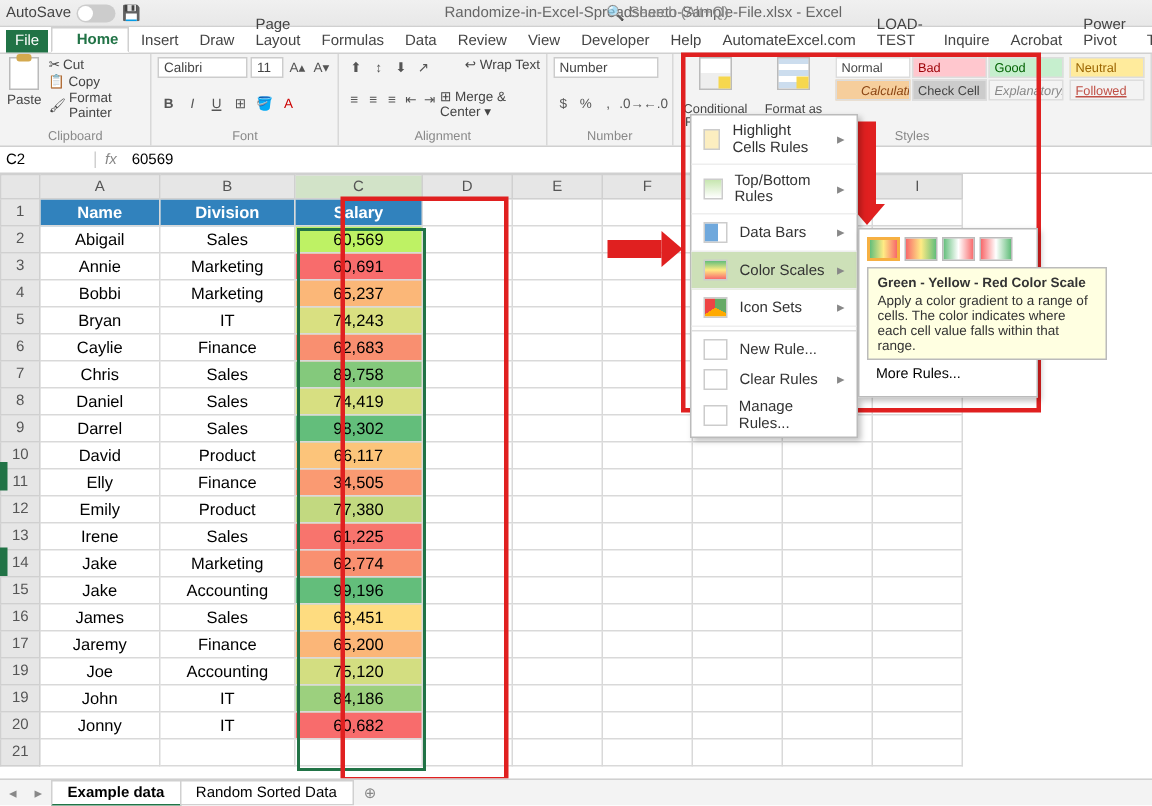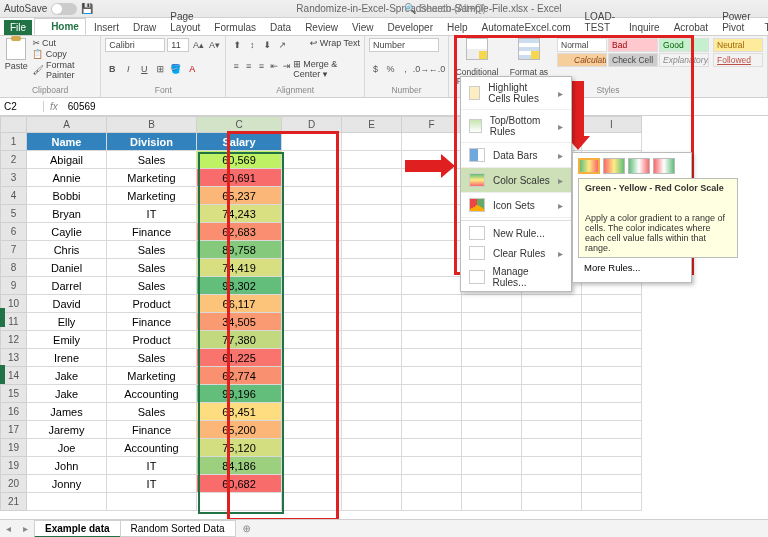--- a/index.html
+++ b/index.html
@@ -37,21 +37,21 @@
 .style-gallery { display: grid; grid-template-columns: repeat(3, 50px); grid-auto-rows: 14px; gap: 1px; font-size: 8.5px; }
 .style-cell { padding: 1px 3px; border: 1px solid #ddd; overflow: hidden; }
 .sn { background: #fff; }
 .sb { background: #ffc7ce; color: #9c0006; }
 .sg { background: #c6efce; color: #006100; }
 .sc { background: #f6ce9c; color: #8b4513; font-style: italic; padding-left: 16px; }
 .scc { background: #ccc; }
 .se { font-style: italic; color: #888; }
 .sf { color: #c05046; text-decoration: underline; }
 .namebox-row { height: 18px; display: flex; align-items: center; border-bottom: 1px solid #d0d0d0; font-size: 10px; }
-.namebox { width: 44px; border-right: 1px solid #d0d0d0; padding: 0 4px; background: #fff; }
+.namebox { width: 64px; border-right: 1px solid #d0d0d0; padding: 0 4px; background: #fff; }
 .fx { padding: 0 6px; color: #888; font-style: italic; }
 .formula { flex: 1; padding: 0 4px; }
 .grid-area { position: relative; }
 .grid { border-collapse: collapse; font-size: 11px; }
 .grid th { background: #e6e6e6; font-weight: normal; font-size: 10px; color: #555; border: 1px solid #d0d0d0; }
 .grid th.col { height: 16px; }
 .grid th.row { width: 26px; }
 .grid td { border: 1px solid #d9d9d9; height: 18px; padding: 0 4px; background: #fff; }
 .colA { width: 80px; }
 .colB { width: 90px; }
@@ -77,21 +77,21 @@
 .cf-menu .sep { height: 1px; background: #ddd; margin: 2px 0; }
 .cf-menu .mi.small { padding: 3px 8px; border-bottom: none; }
 .submenu { position: absolute; background: #fff; border: 1px solid #bbb; box-shadow: 2px 2px 4px rgba(0,0,0,0.25); padding: 5px; }
 .swatch-row { display: flex; gap: 3px; }
 .swatch { width: 22px; height: 16px; border: 1px solid #bbb; cursor: pointer; }
 .sw1 { background: linear-gradient(90deg,#63be7b,#ffeb84,#f8696b); border: 2px solid #f6b042; }
 .sw2 { background: linear-gradient(90deg,#f8696b,#ffeb84,#63be7b); }
 .sw3 { background: linear-gradient(90deg,#63be7b,#fff,#f8696b); }
 .sw4 { background: linear-gradient(90deg,#f8696b,#fff,#63be7b); }
 .tooltip { background: #ffffe1; border: 1px solid #bbb; padding: 4px 6px; font-size: 9px; color: #333; width: 160px; margin-top: 4px; }
-.tooltip b { display: block; margin-bottom: 20px; }
+.tooltip b { display: block; margin-bottom: 2px; }
 .more-link { font-size: 9.5px; padding: 4px 6px; cursor: pointer; }
 .sheet-tabs { position: absolute; bottom: 0; left: 0; right: 0; height: 18px; display: flex; align-items: center; border-top: 1px solid #d0d0d0; font-size: 10px; background: #f3f3f3; }
 .sheet-tabs .nav { padding: 0 6px; color: #888; }
 .sheet-tab { padding: 2px 10px; border: 1px solid #d0d0d0; background: #fff; margin-right: -1px; cursor: pointer; }
 .sheet-tab.active { border-bottom: 2px solid #217346; font-weight: 600; }
 .sheet-tabs .plus { padding: 0 8px; color: #888; }
 .deco-strip { position: absolute; left: 0; width: 5px; background: #217346; }
 </style>
 </head>
 <body>

